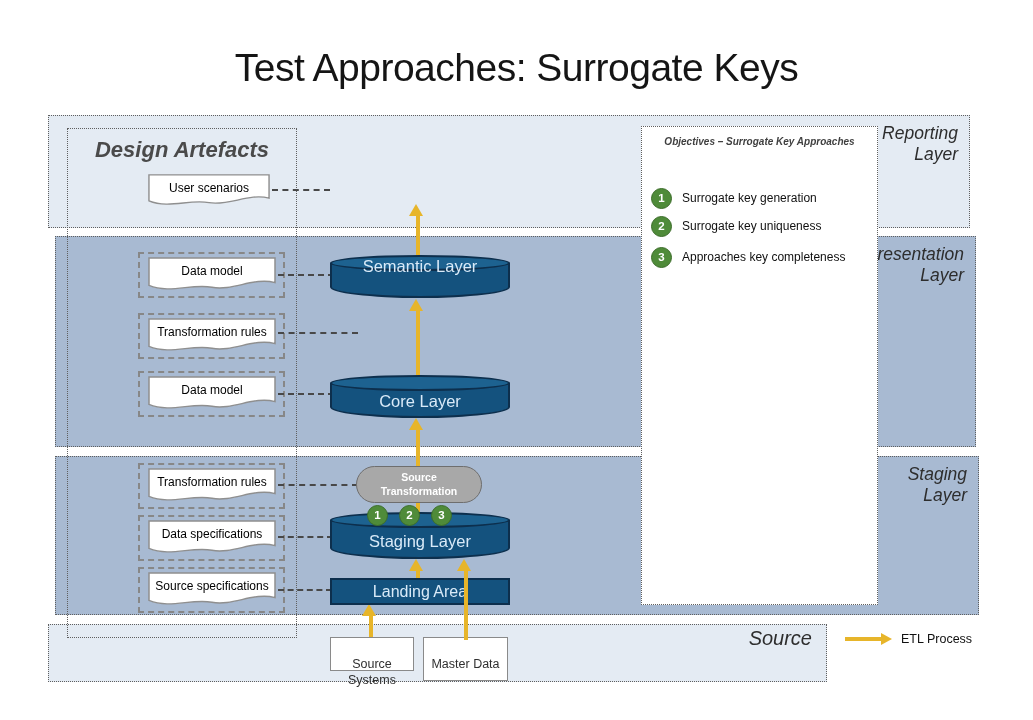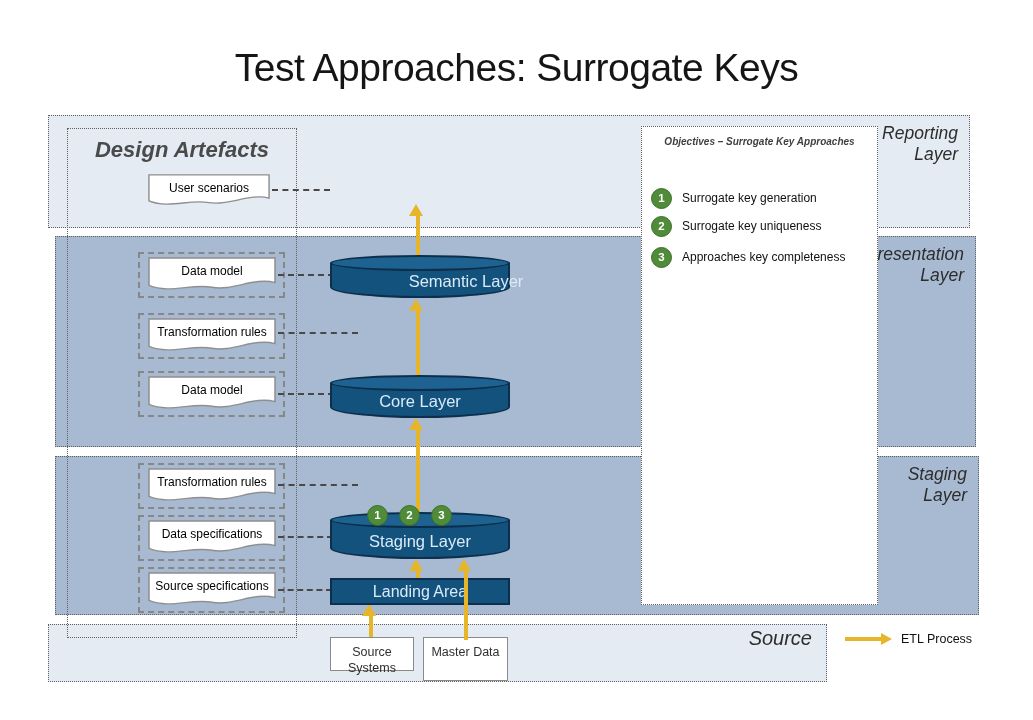--- a/index.html
+++ b/index.html
@@ -31,21 +31,21 @@
   .doc{position:absolute;z-index:2;}
   .doc svg{position:absolute;left:0;top:0;width:100%;height:100%;}
   .doc .doc-label{position:absolute;left:0;top:7px;width:100%;text-align:center;
     font-size:12px;color:#000;}
 
   .connector{position:absolute;height:0;border-top:2px dashed #484848;z-index:1;}
 
   .plain-box{position:absolute;background:#fff;border:1.5px solid #a6a6a6;
     box-sizing:border-box;text-align:center;z-index:3;}
   .presentation-box{color:#6e6e6e;font-size:15.5px;line-height:25px;}
-  .src-box{color:#2f2f2f;font-size:12.5px;line-height:1.28;padding-top:6px;border-color:#8a8a8a;}
+  .src-box{color:#2f2f2f;font-size:12.5px;line-height:1.28;padding-top:18px;border-color:#8a8a8a;}
 
   .cyl{position:absolute;z-index:3;}
   .cyl .c-top{position:absolute;left:0;right:0;top:0;height:16px;border-radius:50%;
     background:var(--cyl-top,#1d6290);border:2px solid var(--cyl-stroke,#0d2f4d);box-sizing:border-box;z-index:2;}
   .cyl .c-body{position:absolute;left:0;right:0;top:8px;bottom:0;
     background:var(--cyl-body,#14527e);border:2px solid var(--cyl-stroke,#0d2f4d);
     border-radius:0 0 50% 50% / 0 0 11px 11px;box-sizing:border-box;z-index:1;}
   .cyl .c-label{position:absolute;left:0;width:100%;text-align:center;
     color:#d9eaf8;font-size:16.5px;z-index:3;}
 
@@ -181,30 +181,33 @@
   <div class="head-up" style="left:362px;top:604px;"></div>
   <div class="vline" style="left:369px;top:615px;height:25px;"></div>
 
   <div class="head-up over" style="left:457px;top:559px;"></div>
   <div class="vline over" style="left:464px;top:570px;height:70px;"></div>
 
 
   <div class="cyl" style="left:330px;top:255px;width:180px;height:43px;">
     <div class="c-body"></div>
     <div class="c-top"></div>
-    <div class="c-label" style="top:17px;padding-left:46px;">Semantic Layer</div>
+    <div class="c-label" style="top:2px;">Semantic Layer</div>
   </div>
 
 
   <div class="cyl" style="left:330px;top:375px;width:180px;height:43px;">
     <div class="c-body"></div>
     <div class="c-top"></div>
     <div class="c-label" style="top:17px;">Core Layer</div>
   </div>
 
+  <div class="stadium" style="left:356px;top:466px;">
+    <span style="width:90px;">Source Transformation</span>
+  </div>
 
   <div class="cyl" style="left:330px;top:512px;width:180px;height:47px;">
     <div class="c-body"></div>
     <div class="c-top"></div>
     <div class="c-label" style="top:20px;">Staging Layer</div>
   </div>
 
   <div class="badge" style="left:367px;top:505px;">1</div>
   <div class="badge" style="left:399px;top:505px;">2</div>
   <div class="badge" style="left:431px;top:505px;">3</div>

